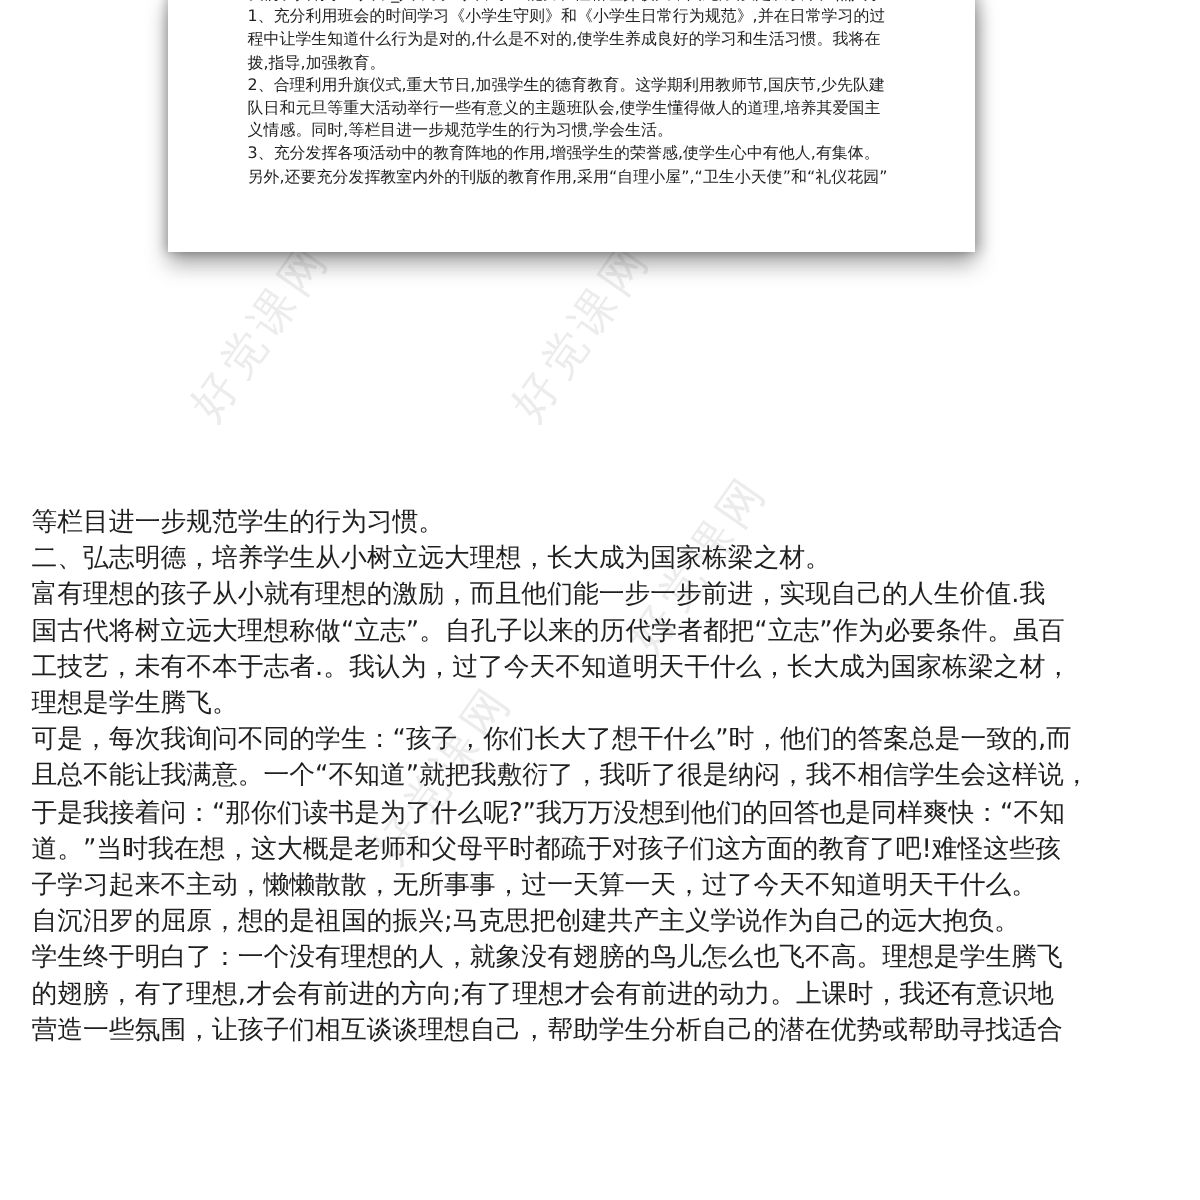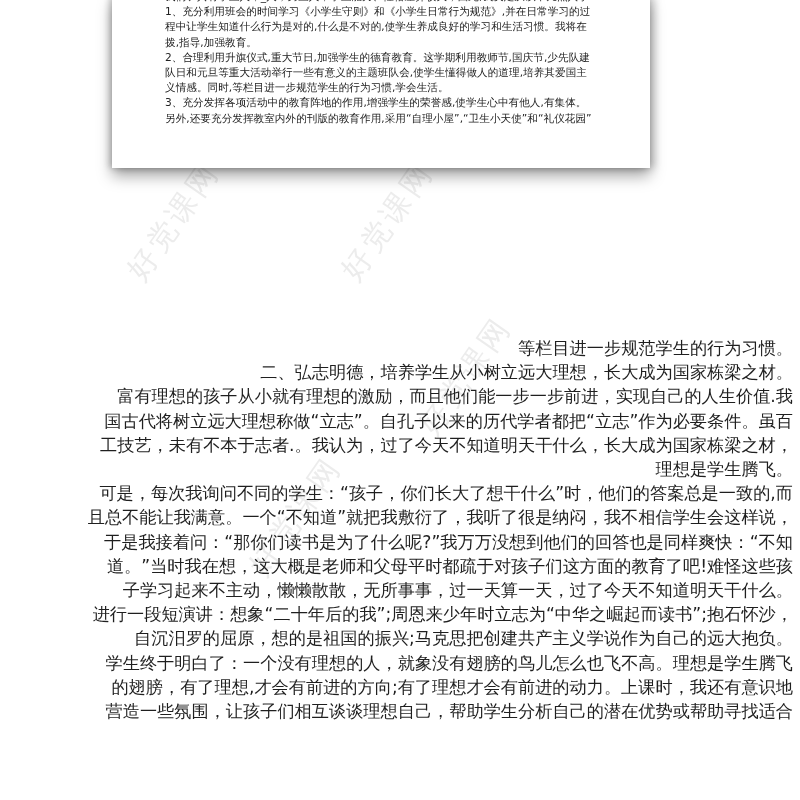--- a/index.html
+++ b/index.html
@@ -37,27 +37,26 @@
     .card-body .line {
       white-space: nowrap;
       display: block;
       letter-spacing: 0.05px;
     }
     .card-body .cut {
       margin-top: -7px;
     }
     .main-text {
       position: absolute;
-      left: 33px;
+      left: 21px;
       top: 336px;
       width: 760px;
       font-size: 17.2px;
       line-height: 24.2px;
       color: #1f1f1f;
-      text-align: right;
     }
     .main-text .line {
       display: block;
       white-space: nowrap;
     }
     .watermark {
       position: absolute;
       color: rgba(200,200,200,0.35);
       font-size: 30px;
       transform: rotate(-55deg);
@@ -94,18 +93,17 @@
   <span class="line">二、弘志明德，培养学生从小树立远大理想，长大成为国家栋梁之材。</span>
   <span class="line">富有理想的孩子从小就有理想的激励，而且他们能一步一步前进，实现自己的人生价值.我</span>
   <span class="line">国古代将树立远大理想称做“立志”。自孔子以来的历代学者都把“立志”作为必要条件。虽百</span>
   <span class="line">工技艺，未有不本于志者.。我认为，过了今天不知道明天干什么，长大成为国家栋梁之材，</span>
   <span class="line">理想是学生腾飞。</span>
   <span class="line">可是，每次我询问不同的学生：“孩子，你们长大了想干什么”时，他们的答案总是一致的,而</span>
   <span class="line">且总不能让我满意。一个“不知道”就把我敷衍了，我听了很是纳闷，我不相信学生会这样说，</span>
   <span class="line">于是我接着问：“那你们读书是为了什么呢?”我万万没想到他们的回答也是同样爽快：“不知</span>
   <span class="line">道。”当时我在想，这大概是老师和父母平时都疏于对孩子们这方面的教育了吧!难怪这些孩</span>
   <span class="line">子学习起来不主动，懒懒散散，无所事事，过一天算一天，过了今天不知道明天干什么。</span>
-  <span class="line">进行一段短演讲：想象“二十年后的我”;周恩来少年时立志为“中华之崛起而读书”;抱石怀沙，</span>
   <span class="line">自沉汨罗的屈原，想的是祖国的振兴;马克思把创建共产主义学说作为自己的远大抱负。</span>
   <span class="line">学生终于明白了：一个没有理想的人，就象没有翅膀的鸟儿怎么也飞不高。理想是学生腾飞</span>
   <span class="line">的翅膀，有了理想,才会有前进的方向;有了理想才会有前进的动力。上课时，我还有意识地</span>
   <span class="line">营造一些氛围，让孩子们相互谈谈理想自己，帮助学生分析自己的潜在优势或帮助寻找适合</span>
 </div>
 
 </body></html>

